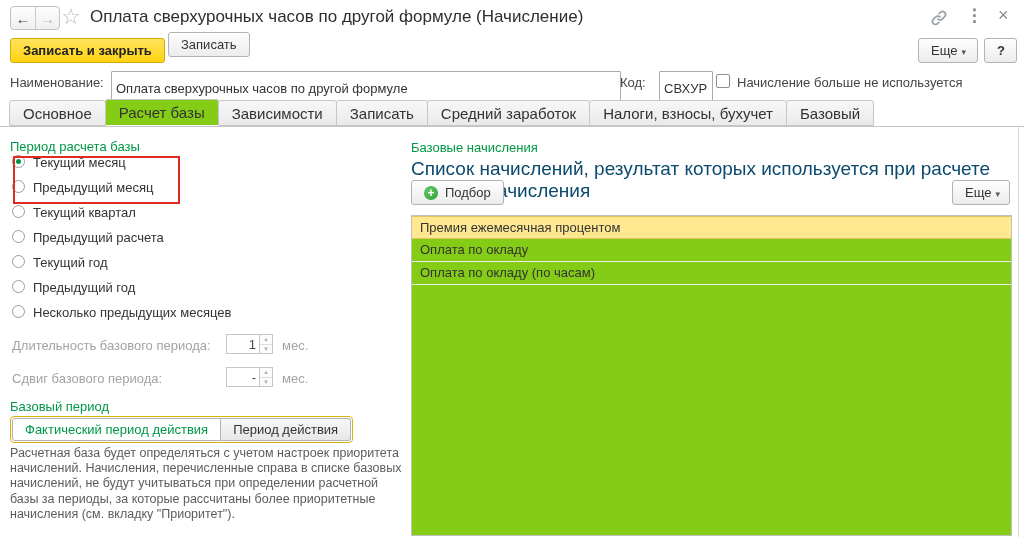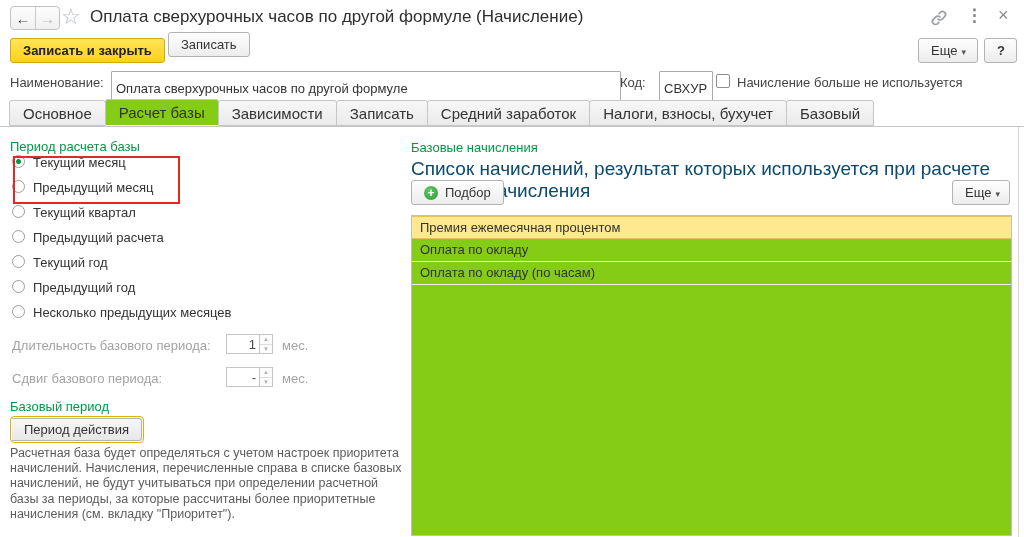--- a/index.html
+++ b/index.html
@@ -192,20 +192,21 @@
     <input class="spin-val" value="-" style="">
     <div class="spin-btns">
         <span>▲</span>
         <span>▼</span>
       </div>
   </div>
   <span class="dis-lbl" style="left:282px; top:244px;">мес.</span>
 
   <span class="grp-title" style="left:10px; top:272px;">Базовый период</span>
   <div class="toggle">
+    <div class="toggle-btn on">Фактический период действия</div>
     <div class="toggle-btn off">Период действия</div>
   </div>
 
   <div class="note">Расчетная база будет определяться с учетом настроек приоритета начислений. Начисления, перечисленные справа в списке базовых начислений, не будут учитываться при определении расчетной базы за периоды, за которые рассчитаны более приоритетные начисления (см. вкладку "Приоритет").</div>
 
   <span class="grp-title rp-title" style="left:411px; top:13px;">Базовые начисления</span>
   <span class="rp-sub">Список начислений, результат которых используется при расчете данного начисления</span>
 
   <button class="btn btn-pick">
     <span class="plus-ic">+</span>

